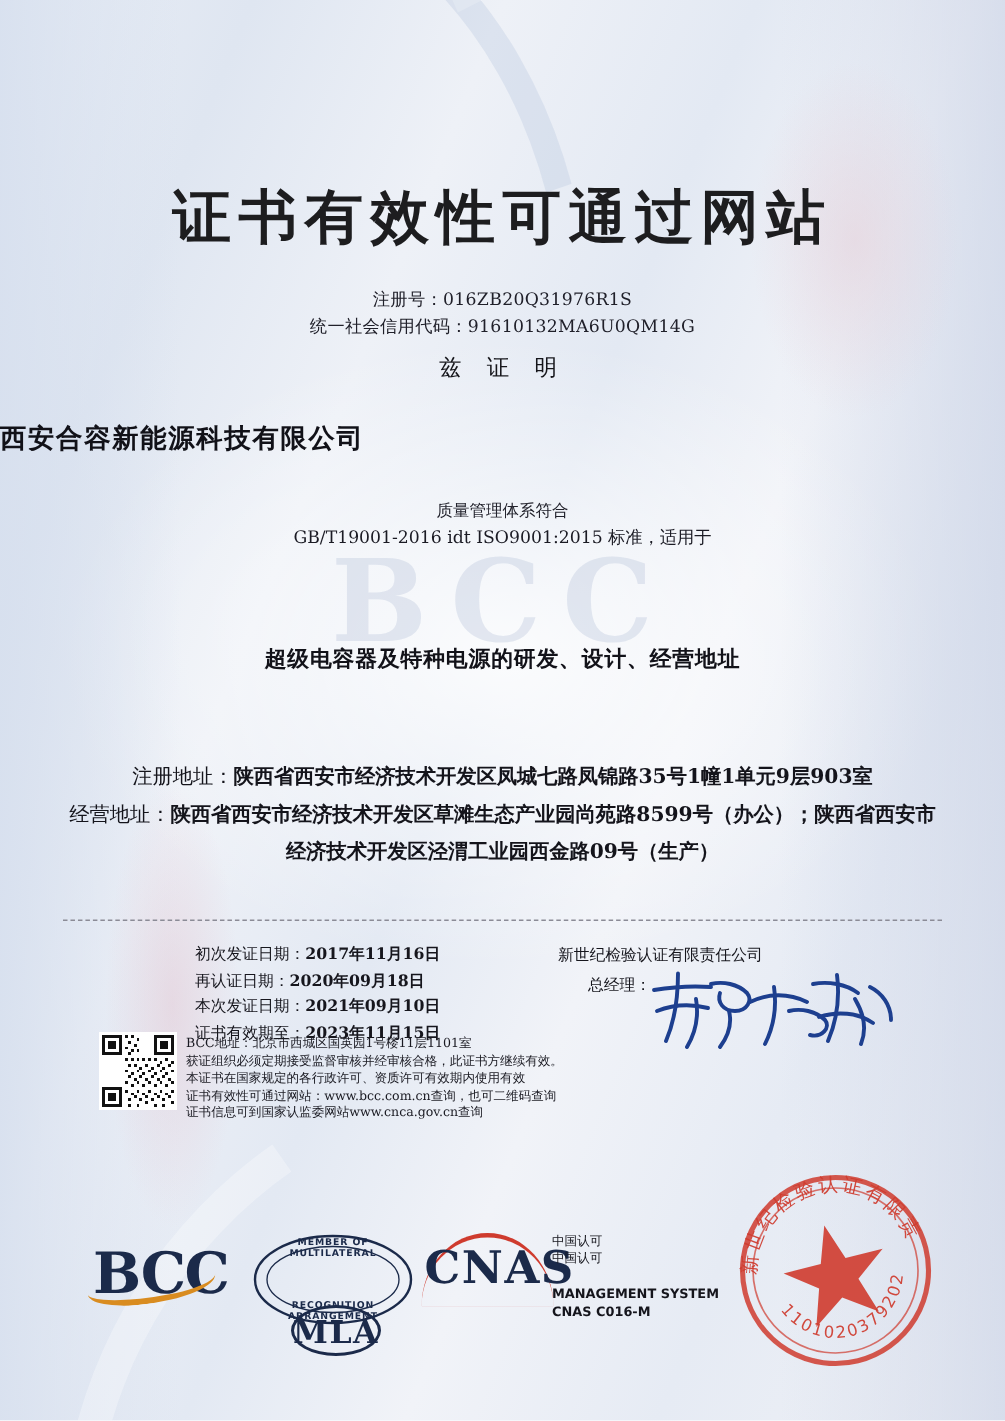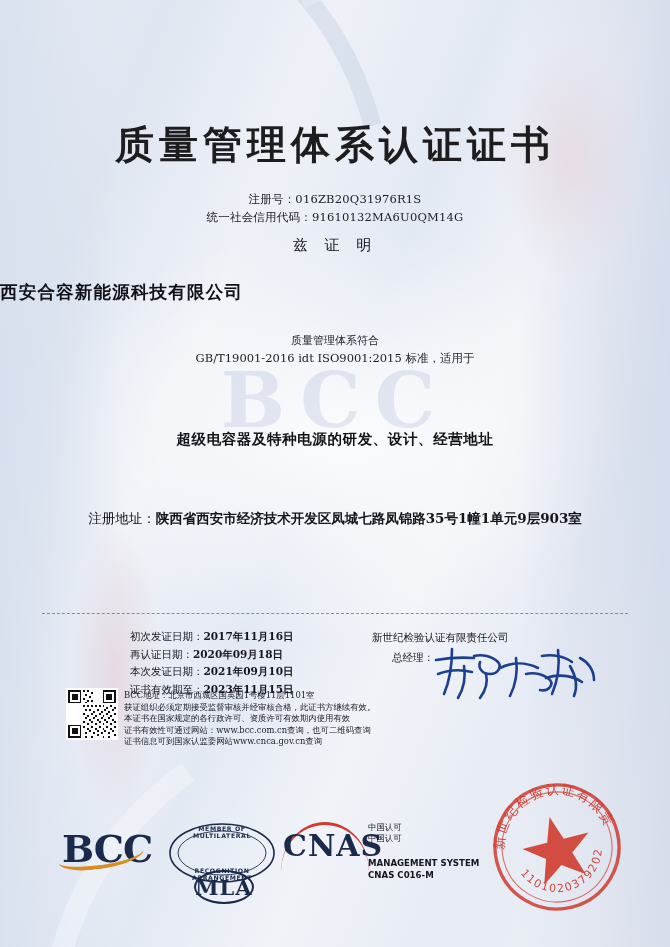--- a/index.html
+++ b/index.html
@@ -281,41 +281,44 @@
   <div class="swirl s3"></div>
   <div class="swirl s4"></div>
   <div class="swirl s5"></div>
   <div class="swirl s6"></div>
   <div class="pinkL"></div>
   <div class="pinkR"></div>
 
   <div class="watermark">BCC</div>
 
   <div class="content">
-    <div class="title">质量管理体系认证证书</div>
+    <div class="title">证书有效性可通过网站</div>
 
     <div class="regline regno">
       <span>注册号：</span><span>016ZB20Q31976R1S</span>
     </div>
     <div class="regline credit">
       <span>统一社会信用代码：</span><span>91610132MA6U0QM14G</span>
     </div>
 
     <div class="hereby">兹 证 明</div>
 
     <div class="company">西安合容新能源科技有限公司</div>
 
     <div class="conform">质量管理体系符合</div>
     <div class="standard">GB/T19001-2016 idt ISO9001:2015 标准，适用于</div>
 
     <div class="scope">超级电容器及特种电源的研发、设计、经营地址</div>
 
     <div class="addr-block">
       <div class="addr-row">
         <span class="lbl">注册地址：</span><span class="val">陕西省西安市经济技术开发区凤城七路凤锦路35号1幢1单元9层903室</span>
+      </div>
+      <div class="addr-row">
+        <span class="lbl">经营地址：</span><span class="val">陕西省西安市经济技术开发区草滩生态产业园尚苑路8599号（办公）；陕西省西安市经济技术开发区泾渭工业园西金路09号（生产）</span>
       </div>
     </div>
 
     <div class="dash"></div>
 
     <div class="dates">
       <div>
         <span class="d-lbl">初次发证日期：</span><span class="d-val">2017年11月16日</span>
       </div>
       <div>

